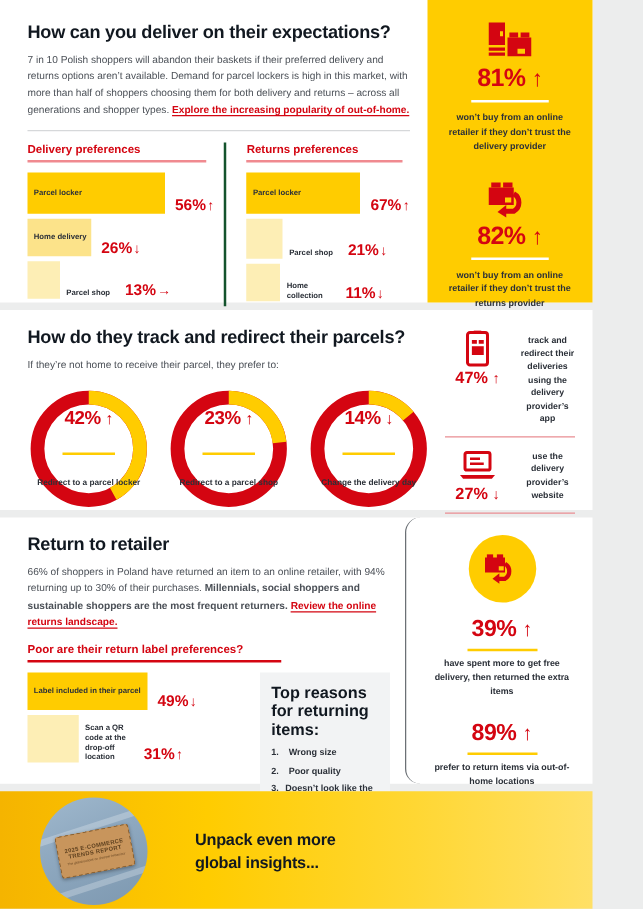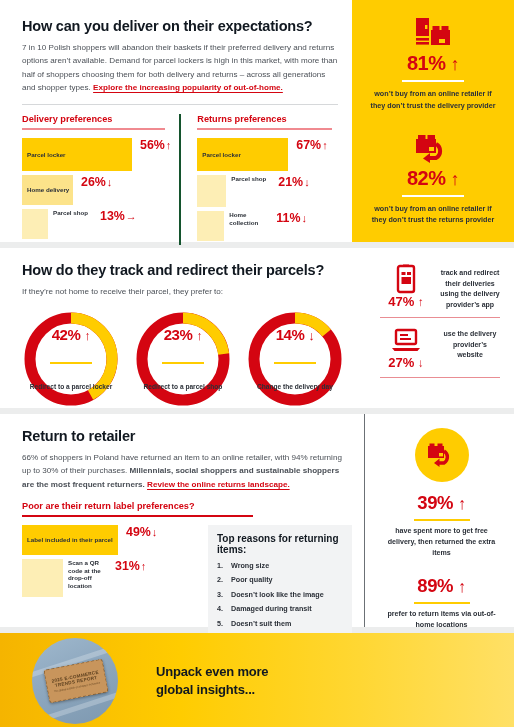--- a/index.html
+++ b/index.html
@@ -2,21 +2,21 @@
 <html><head>
 <meta charset="utf-8">
 <style>
   * { box-sizing: border-box; margin: 0; padding: 0; }
   body {
     width: 514px; height: 727px;
     background: #eceded;
     font-family: "Liberation Sans", sans-serif;
     overflow: hidden;
   }
-  .page { width: 514px; height: 727px; position: relative; }
+  .page { width: 474px; height: 727px; position: relative; }
 
   
   .card { background: #ffffff; position: relative; }
   #card-expectations { height: 242px; display: flex; }
   .card-left { flex: 1; padding: 18px 14px 0 22px; }
   .sideband { width: 162px; background: #FFCC00; position: relative; }
 
   h2.sec-title {
     font-size: 14.5px; font-weight: bold; color: #111820;
     letter-spacing: -0.2px; margin-bottom: 7px;
@@ -31,21 +31,21 @@
   .hr-grey { height: 1px; background: #d6d8da; margin: 10px 0 9px 0; }
 
   .prefs-row { display: flex; }
   .prefs-col { flex: 1; }
   .prefs-col.second { padding-left: 16px; border-left: 2px solid #14532d; margin-left: 8px; }
   h3.col-title {
     font-size: 9.2px; font-weight: bold; color: #D40511; margin-bottom: 4px;
   }
   .rule-red { height: 1.6px; background: #f08a90; margin-bottom: 8px; width: 96%; }
 
-  .bar-row { display: flex; align-items: flex-start; margin-bottom: 4px; }
+  .bar-row { display: flex; align-items: flex-end; margin-bottom: 4px; }
   .bar {
     display: flex; align-items: center;
     font-size: 6.2px; color: #2b3038; line-height: 1.25;
     padding-left: 5px; font-weight: 600;
   }
   .bar-outlabel {
     font-size: 6.2px; color: #2b3038; line-height: 1.25;
     font-weight: 600; padding-left: 5px;
   }
   .pct {
@@ -88,28 +88,28 @@
   .mini-pct { font-size: 13px; font-weight: bold; color: #D40511; }
   .mini-pct .arw { font-weight: normal; font-size: 11.5px; }
   .mini-text { font-size: 7px; color: #2b3038; line-height: 1.5; text-align: center; flex: 1; font-weight: 600; padding-top: 4px; }
   .mini-rule { height: 1px; background: #e98d93; margin: 7px 0; }
 
   
   #card-return { height: 213px; margin-top: 6px; display: flex; }
   .ret-left { flex: 1; padding: 14px 12px 0 22px; }
   .ret-right {
     width: 150px; padding: 14px 12px 0 16px;
-    border-left: 1px solid #6b7075; text-align: center;
+    border-left: 1px solid #6b7075; text-align: center; border-radius: 12px;
   }
   .ret-cols { display: flex; margin-top: 7px; }
   .ret-bars { width: 176px; }
   .reasons {
     flex: 1; background: #f2f3f4; padding: 8px 9px; margin-left: 10px;
   }
-  .reasons h4 { font-size: 10px; font-weight: bold; color: #111820; margin-bottom: 6px; }
+  .reasons h4 { font-size: 13px; font-weight: bold; color: #111820; margin-bottom: 6px; }
   .reasons li {
     font-size: 7.2px; color: #2b3038; margin-bottom: 5.5px;
     list-style: none; display: flex; font-weight: 600;
   }
   .reasons li .num { width: 14px; color: #2b3038; }
 
   .circ-icon {
     width: 54px; height: 54px; border-radius: 50%; background: #FFCC00;
     margin: 0 auto 10px auto; display: flex; align-items: center; justify-content: center;
   }

